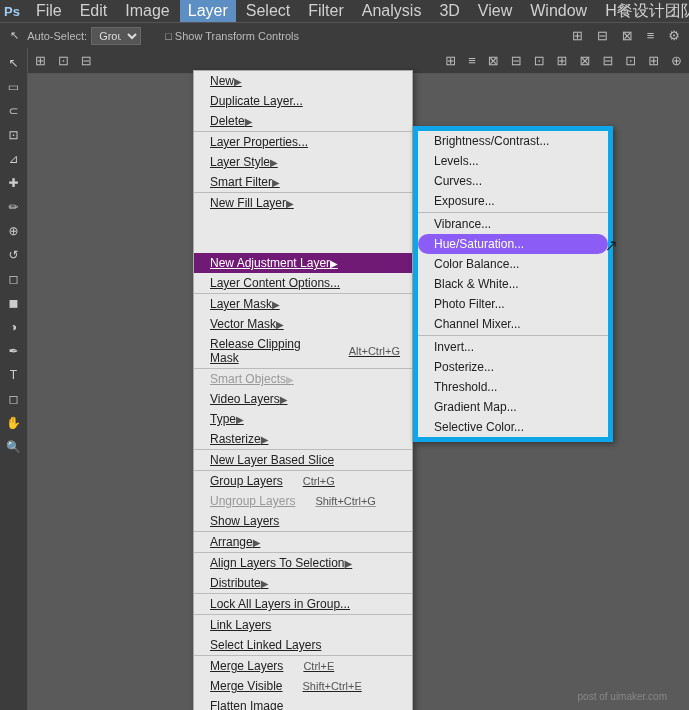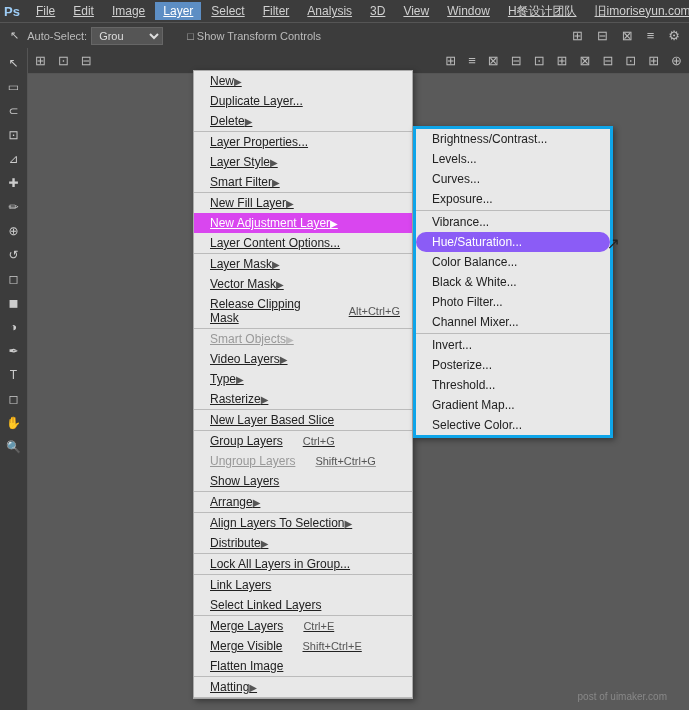--- a/index.html
+++ b/index.html
@@ -26,23 +26,22 @@
       color: #9dccf5;
       font-weight: bold;
       font-size: 13px;
       margin-right: 6px;
       text-align: center;
     }
     .menu-item {
       color: #d0d0d0;
       padding: 2px 8px;
       cursor: pointer;
-      font-size: 12px;
+      font-size: 16px;
       white-space: nowrap;
-      text-decoration: underline;
     }
     .menu-item:hover, .menu-item.active {
       background: #5d8ec4;
       color: #fff;
     }
     .menu-item.active {
       background: #5d8ec4;
     }
 
     
@@ -64,21 +63,21 @@
     .toolbar-label {
       color: #bbb;
       font-size: 11px;
     }
     .toolbar-select {
       background: #555;
       border: 1px solid #666;
       color: #ddd;
       font-size: 11px;
       padding: 1px 3px;
-      width: 72px;
+      width: 50px;
     }
 
     
     .main-area {
       display: flex;
       height: calc(710px - 48px);
       position: relative;
     }
 
     
@@ -155,22 +154,23 @@
       display: flex;
       align-items: center;
       justify-content: flex-start;
       padding: 3px 12px 3px 16px;
       cursor: pointer;
       color: #222;
       min-height: 20px;
       text-decoration: underline;
     }
     .menu-row.highlighted {
-      background: #d946ef;
+      background: #701a75;
       color: #fff;
+      margin-top: 40px;
     }
     .menu-row.disabled {
       color: #999;
       cursor: default;
     }
     .menu-row .shortcut {
       color: #555;
       font-size: 11px;
       margin-left: 20px;
     }
@@ -178,21 +178,21 @@
       font-size: 10px;
       color: #555;
     }
     .menu-row.highlighted .arrow {
       color: #fff;
     }
 
     
     .submenu-adjustment {
       background: #e8e8e8;
-      border: 3px solid #0ea5e9;
+      border: 5px solid #0ea5e9;
       min-width: 200px;
       box-shadow: 2px 2px 6px rgba(0,0,0,0.4);
       position: absolute;
       left: 385px;
       top: 56px;
     }
     .submenu-row {
       display: flex;
       align-items: center;
       padding: 3px 12px 3px 16px;

